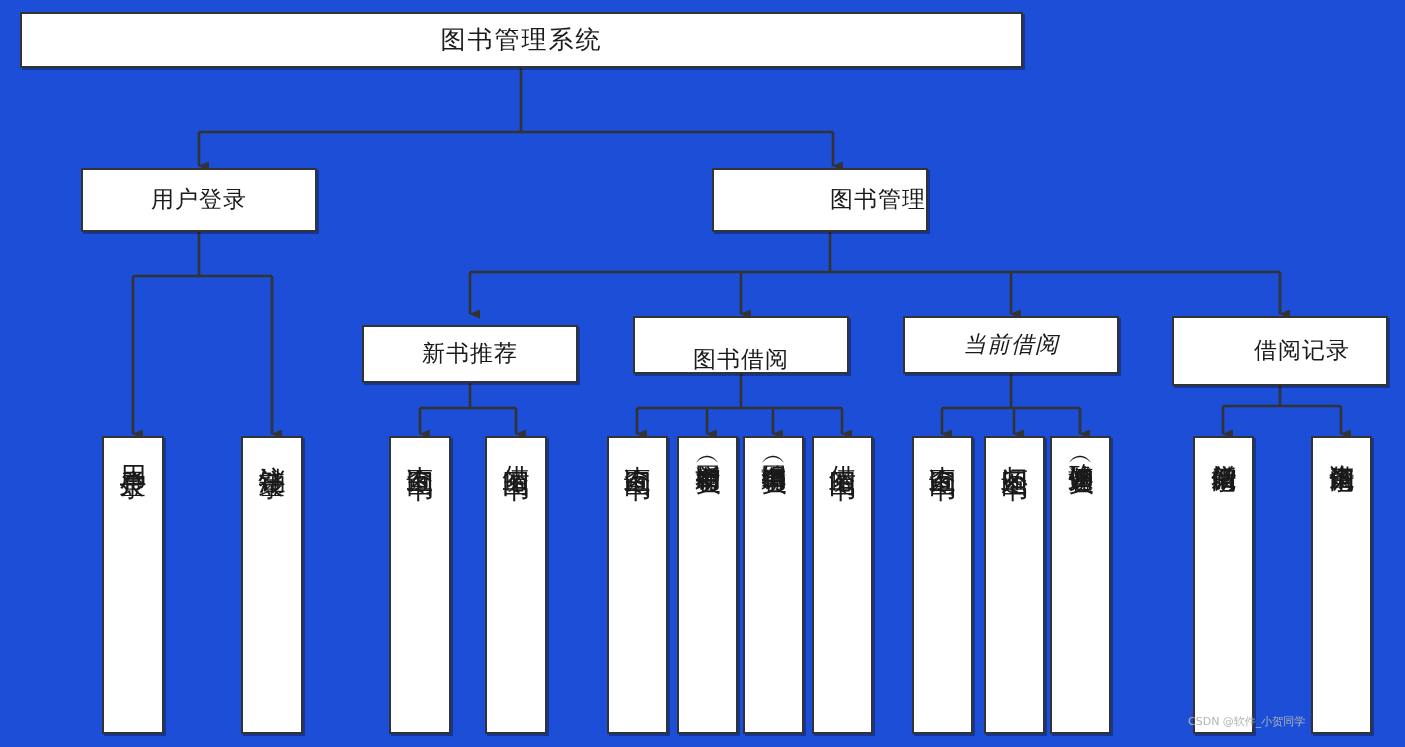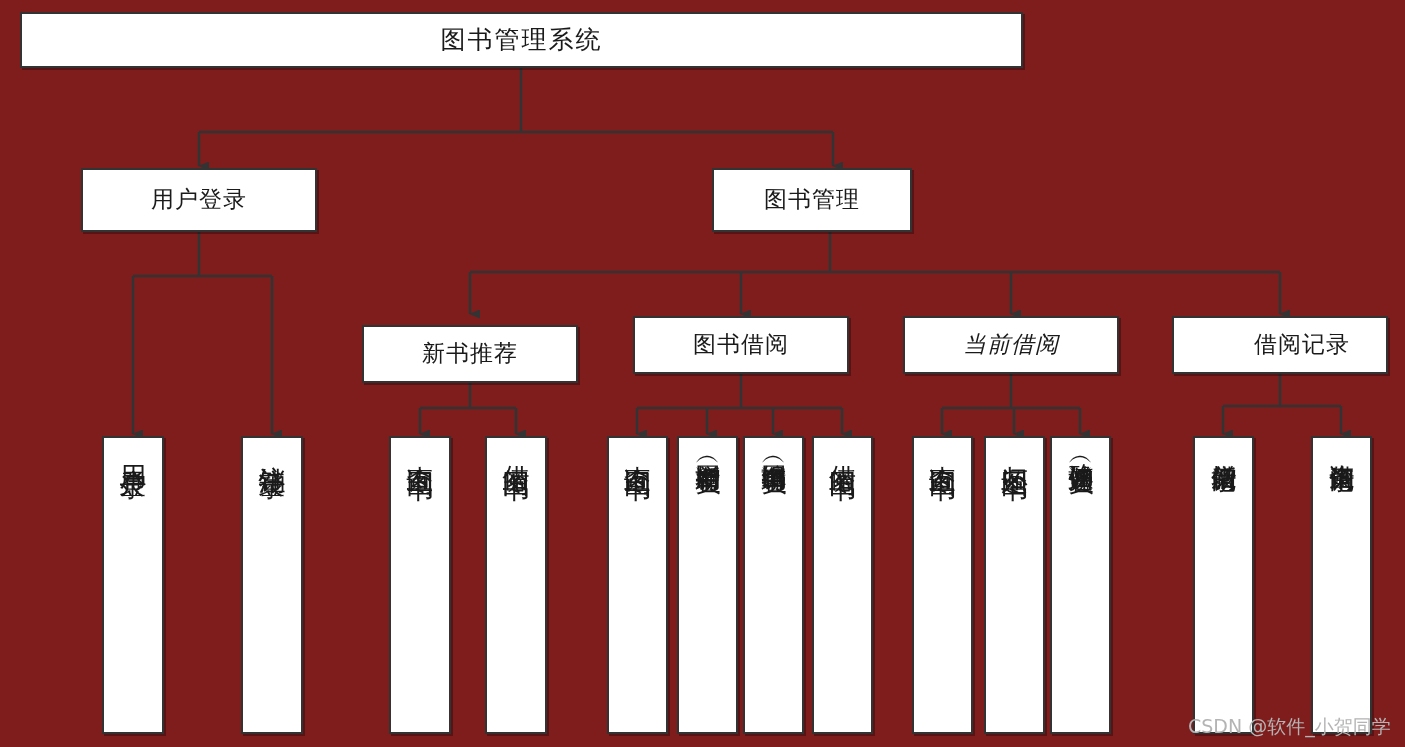--- a/index.html
+++ b/index.html
@@ -8,21 +8,21 @@
     padding: 0;
     background: #ffffff;
   }
   body {
     font-family: "DejaVu Sans", "Liberation Sans", sans-serif;
   }
   #diagram-root {
     position: relative;
     width: 1405px;
     height: 747px;
-    background: #7f1d1d;
+    background: #1d4ed8;
     overflow: hidden;
   }
   #edge-layer {
     position: absolute;
     left: 0;
     top: 0;
     width: 1405px;
     height: 747px;
   }
   .node {
@@ -62,21 +62,21 @@
     color: #1a1a1a;
   }
   .vtext.small {
     font-size: 25px;
     letter-spacing: 1px;
   }
   #watermark {
     position: absolute;
     left: 1188px;
     top: 714px;
-    font-size: 19px;
+    font-size: 11px;
     color: #b4b4b4;
     white-space: nowrap;
     z-index: 3;
     font-family: "DejaVu Sans", "Liberation Sans", sans-serif;
   }
 </style>
 </head>
 <body>
 
 <div id="diagram-root">
@@ -132,34 +132,34 @@
     </g>
   </svg>
 
   <div class="node node-h node-root" style="left:20px; top:12px; width:1003px; height:56px;">
     <span>图书管理系统</span>
   </div>
 
   <div class="node node-h" style="left:81px; top:168px; width:236px; height:64px;">
     <span>用户登录</span>
   </div>
-  <div class="node node-h" style="left:712px; top:168px; width:200px; height:64px;">
+  <div class="node node-h" style="left:712px; top:168px; width:216px; height:64px;justify-content:flex-end;">
     <span>图书管理</span>
   </div>
 
   <div class="node node-h" style="left:362px; top:316px; width:216px; height:58px;margin-top:9px;">
     <span>新书推荐</span>
   </div>
-  <div class="node node-h" style="left:633px; top:316px; width:216px; height:58px;">
+  <div class="node node-h" style="left:633px; top:316px; width:216px; height:58px;align-items:flex-end;">
     <span>图书借阅</span>
   </div>
   <div class="node node-h" style="left:903px; top:316px; width:216px; height:58px;font-style:italic;">
     <span>当前借阅</span>
   </div>
-  <div class="node node-h" style="left:1172px; top:316px; width:216px; height:58px;padding-left:44px;">
+  <div class="node node-h" style="left:1172px; top:316px; width:216px; height:70px;padding-left:44px;">
     <span>借阅记录</span>
   </div>
 
   <div class="node node-v" style="left:102px; top:436px; width:62px; height:298px;">
     <span class="vtext">用户登录</span>
   </div>
   <div class="node node-v" style="left:241px; top:436px; width:62px; height:298px;">
     <span class="vtext">注销登录</span>
   </div>
   <div class="node node-v" style="left:389px; top:436px; width:62px; height:298px;">

